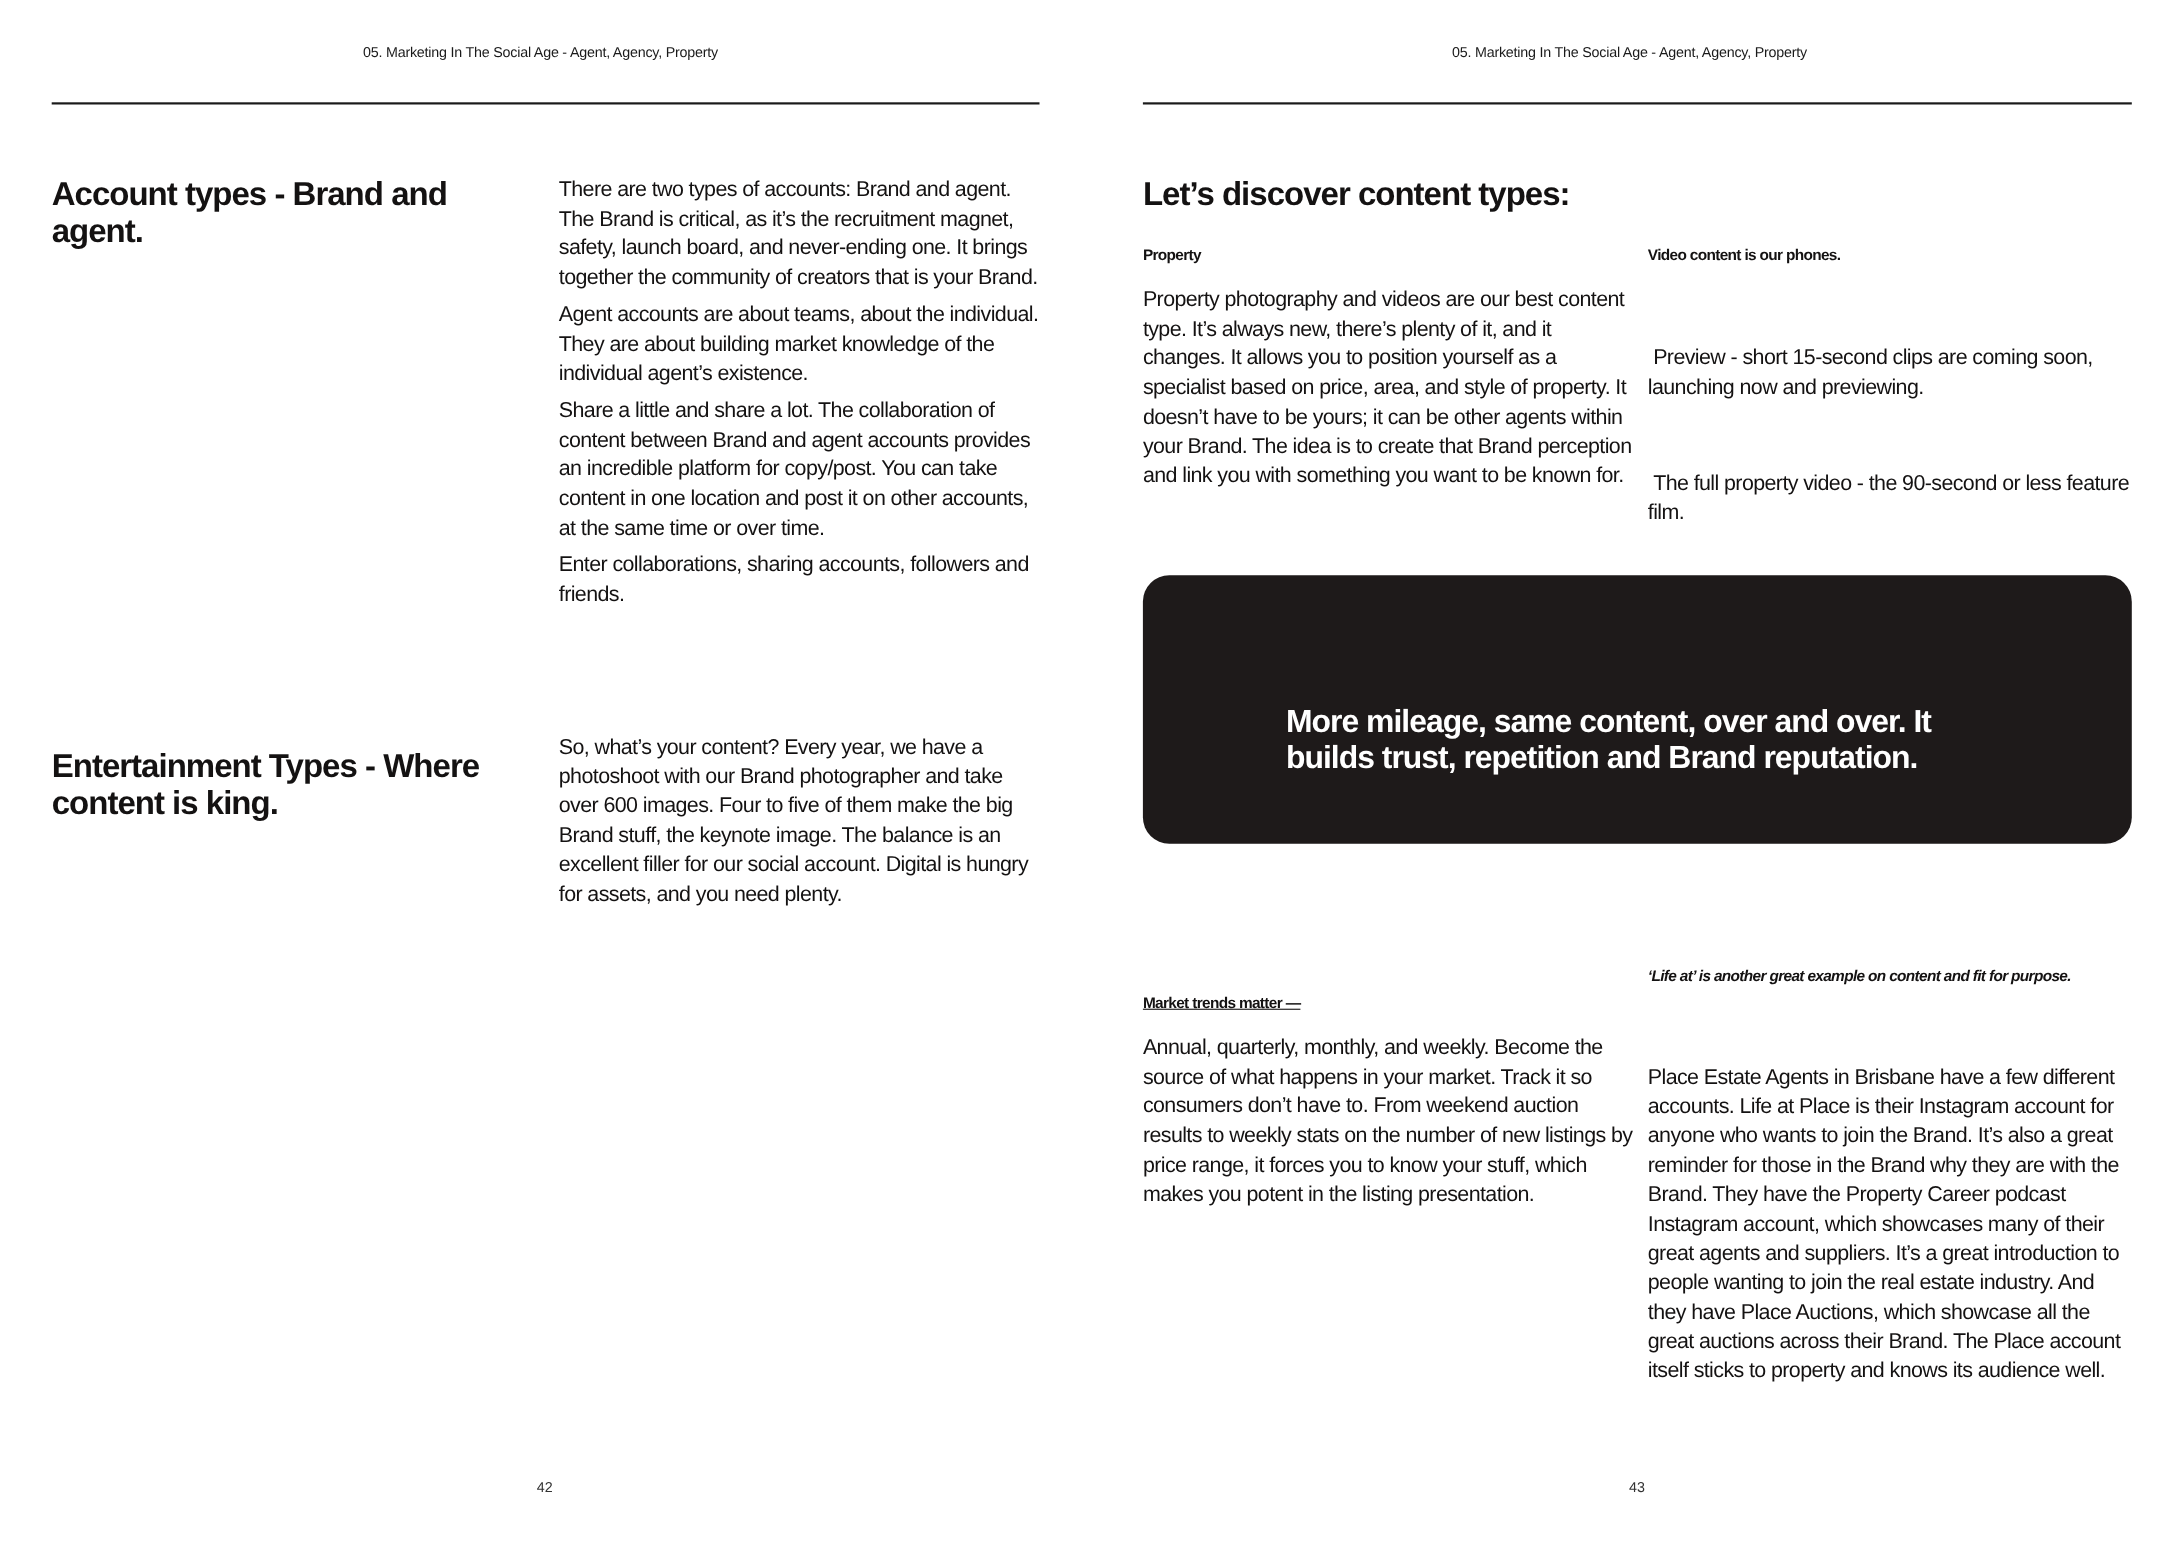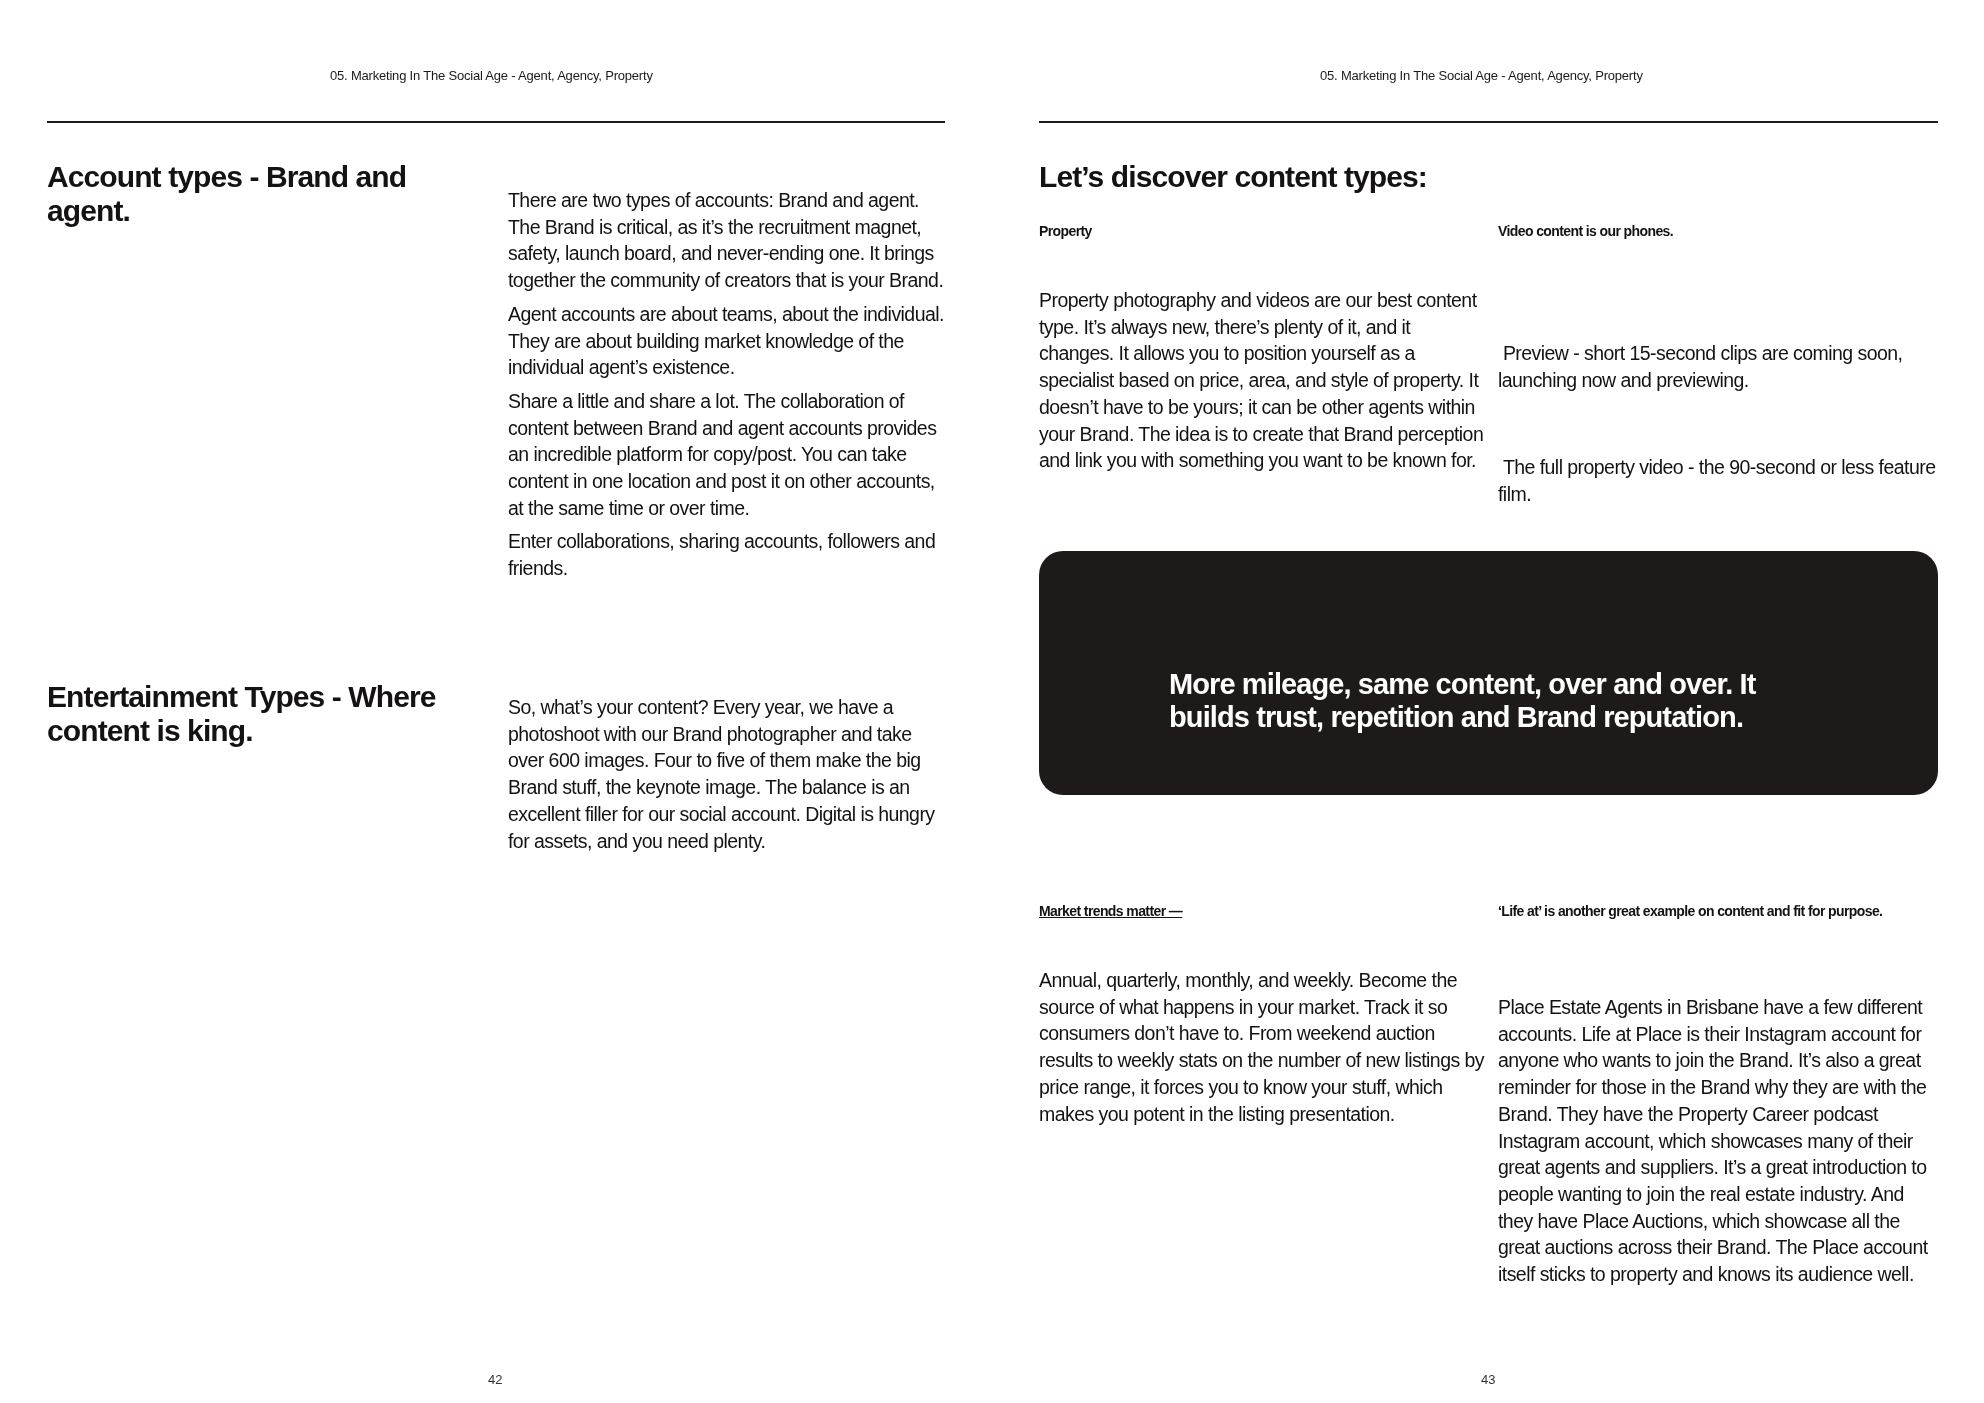--- a/index.html
+++ b/index.html
@@ -1,21 +1,21 @@
 <!DOCTYPE html>
 <html><head>
   <meta charset="utf-8">
   <style>
     html, body { margin: 0; padding: 0; background: #ffffff; }
     body {
       width: 1984px; height: 1403px; position: relative; overflow: hidden;
       font-family: "Liberation Sans", "DejaVu Sans", sans-serif;
       color: #141212;
     }
-    .abs { position: absolute; margin-top: 28px; }
+    .abs { position: absolute; }
     .running-head { font-size: 13px; letter-spacing: -0.2px; color: #1a1a1a; top: 40px; white-space: nowrap; }
     .rule { height: 2px; background: #1a1a1a; top: 93px; }
     .h-lg { font-size: 30px; font-weight: bold; letter-spacing: -0.9px; line-height: 34px; margin: 0; }
     .h-md { font-size: 14px; font-weight: bold; letter-spacing: -0.6px; line-height: 27px; margin: 0; }
     .body { font-size: 19.5px; letter-spacing: -0.55px; line-height: 26.7px; }
     .body p { margin: 0 0 7px 0; }
     .callout {
       left: 1039px; top: 523px; width: 899px; height: 244px;
       background: #1e1a1a; border-radius: 24px;
     }
@@ -68,19 +68,19 @@
 
   <div class="abs callout" style="background: rgb(30, 26, 26);">
     <div class="callout-text" style="color: rgb(255, 255, 255);">More mileage, same content, over and over. It builds trust, repetition and Brand reputation.</div>
   </div>
 
   <h2 class="abs h-md" style="left:1039px; top:898px; width:440px;text-decoration:underline;">Market trends matter —</h2>
   <div class="abs body" style="left:1039px; top:939px; width:450px;">
     <p>Annual, quarterly, monthly, and weekly. Become the source of what happens in your market. Track it so consumers don’t have to. From weekend auction results to weekly stats on the number of new listings by price range, it forces you to know your stuff, which makes you potent in the listing presentation.</p>
   </div>
 
-  <h2 class="abs h-md" style="left:1498px; top:898px; width:445px;">‘Life at’ is another great example on content and fit for purpose.</h2>
+  <h2 class="abs h-md" style="left:1498px; top:874px; width:445px;font-style:italic;">‘Life at’ is another great example on content and fit for purpose.</h2>
   <div class="abs body" style="left:1498px; top:966px; width:445px;">
     <p>Place Estate Agents in Brisbane have a few different accounts. Life at Place is their Instagram account for anyone who wants to join the Brand. It’s also a great reminder for those in the Brand why they are with the Brand. They have the Property Career podcast Instagram account, which showcases many of their great agents and suppliers. It’s a great introduction to people wanting to join the real estate industry. And they have Place Auctions, which showcase all the great auctions across their Brand. The Place account itself sticks to property and knows its audience well.</p>
   </div>
 
   <div class="abs page-num" style="left:1481px;">43</div>
 </div>
 
 </body></html>

